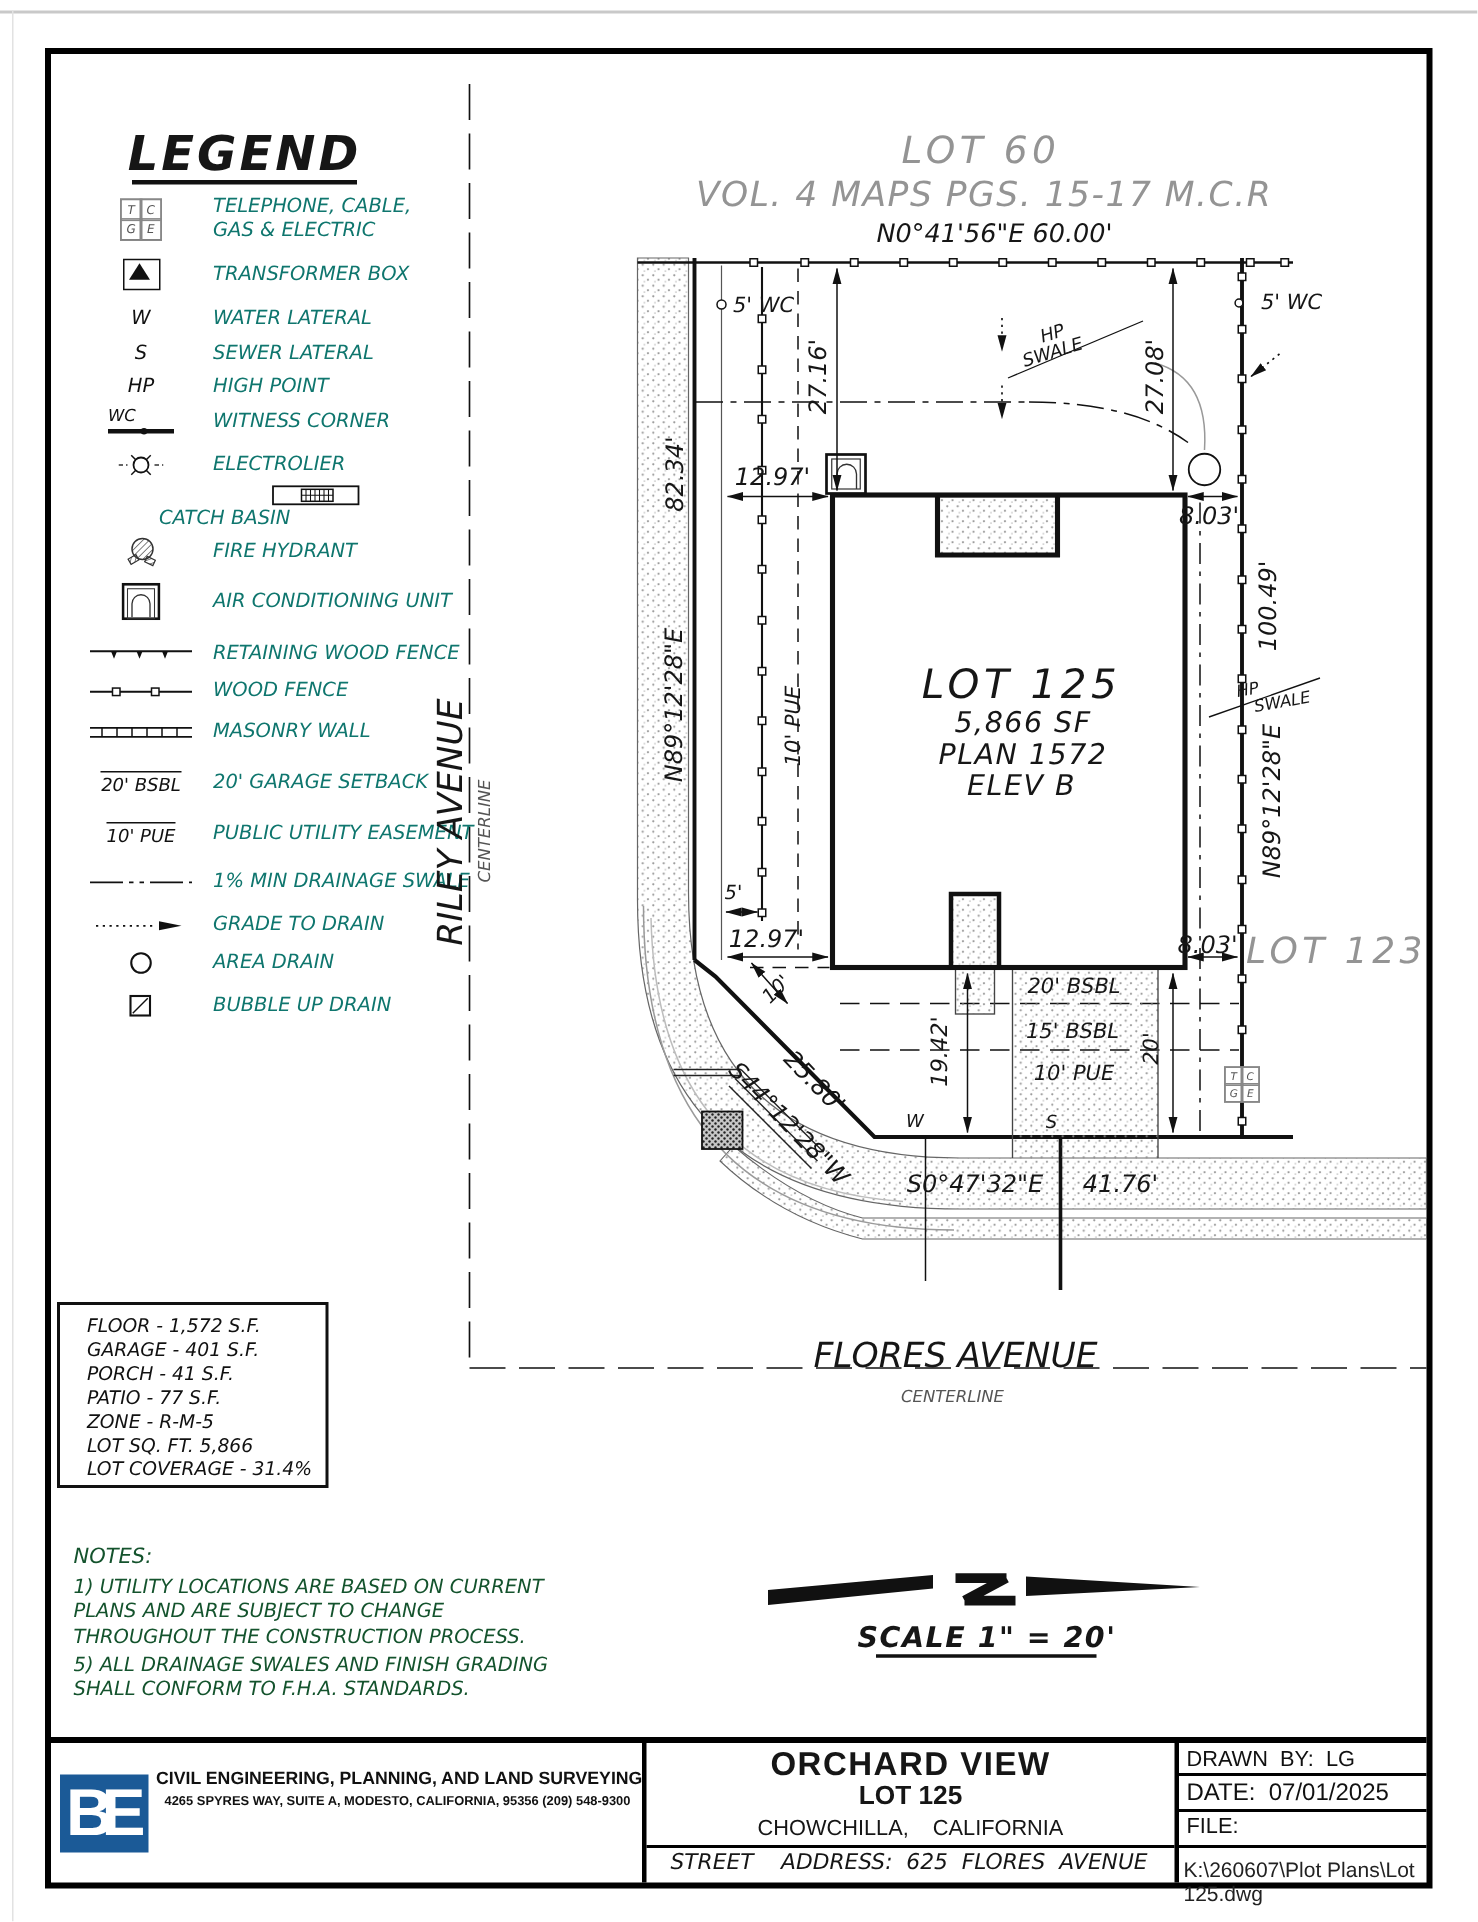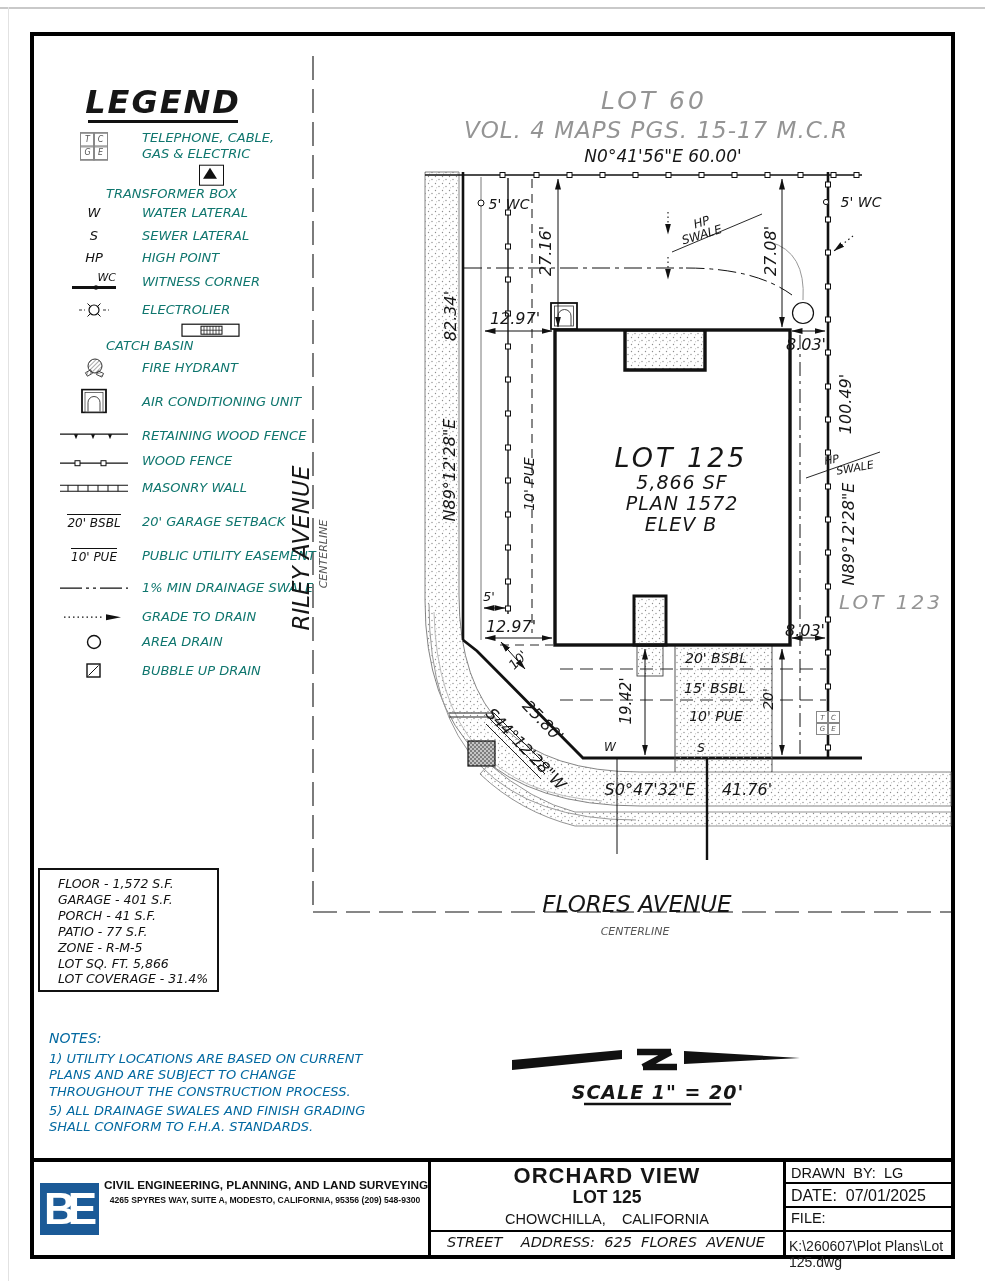--- a/index.html
+++ b/index.html
@@ -12,25 +12,25 @@
   .lsym{width:96px;display:flex;justify-content:center;align-items:center;flex:none;}
   .llab{font:italic 13px/1.2 "DejaVu Sans",sans-serif;color:#0f766e;width:210px;}
   .symtxt{font:italic 13px "DejaVu Sans",sans-serif;color:#111;}
   .ovl{border-top:1.3px solid #111;padding-top:1px;font:italic 12px "DejaVu Sans",sans-serif;}
   .tcge{display:grid;grid-template-columns:13px 13px;grid-template-rows:13px 13px;border:1px solid #444;background:#fff;}
   .tcge span{display:flex;align-items:center;justify-content:center;font:italic 8px "DejaVu Sans",sans-serif;color:#555;outline:0.5px solid #888;}
   .tcge-sm{grid-template-columns:11px 11px;grid-template-rows:11px 11px;}
   .tcge-sm span{font-size:7px;}
   .tbox{width:23px;height:19px;border:1.6px solid #111;position:relative;background:#fff;}
   .tbox i{position:absolute;left:3px;top:2px;width:0;height:0;border-left:7px solid transparent;border-right:7px solid transparent;border-bottom:11px solid #111;}
-  .wcsym{display:flex;flex-direction:column;align-items:flex-end;}
+  .wcsym{display:flex;flex-direction:column;align-items:flex-start;}
   
   .tbtxt{font-family:"Liberation Sans",sans-serif;}
   .statline{position:absolute;font:italic 12.5px "DejaVu Sans",sans-serif;color:#111;white-space:nowrap;}
-  .note{position:absolute;font:italic 13px/1.25 "DejaVu Sans",sans-serif;color:#0369a1;width:345px;}
+  .note{position:absolute;font:italic 13px/1.25 "DejaVu Sans",sans-serif;color:#14532d;width:345px;}
 </style>
 </head>
 <body>
 
 <div class="abs" style="left:0;top:7px;width:985px;height:2px;background:#c9c9c9;"></div>
 <div class="abs" style="left:8px;top:7px;width:1px;height:1274px;background:#e2e2e2;"></div>
 
 <div class="sheet"></div>
 
 <svg class="abs" style="left:0;top:0;" width="985" height="1281" viewBox="0 0 985 1281">
@@ -213,21 +213,21 @@
   <span class="lsym">
       <span class="tcge">
         <span>T</span>
         <span>C</span>
         <span>G</span>
         <span>E</span>
       </span>
     </span>
   <span class="llab" style="width:150px;">TELEPHONE, CABLE, GAS &amp; ELECTRIC</span>
 </div>
-<div class="lrow" style="top:183px;flex-direction:column;">
+<div class="lrow" style="top:183px;">
   <span class="lsym">
       <span class="tbox">
         <i></i>
       </span>
     </span>
   <span class="llab">TRANSFORMER BOX</span>
 </div>
 <div class="lrow" style="top:213px;">
   <span class="lsym symtxt">W</span>
   <span class="llab">WATER LATERAL</span>
@@ -309,21 +309,21 @@
 </div>
 <div class="lrow" style="top:436px;">
   <span class="lsym" style="width:96px;">
       <svg width="68" height="12">
         <line x1="0" y1="4" x2="68" y2="4" stroke="#111" stroke-width="1.3"></line>
         <path d="M14,4 l4,0 l-2,5 Z M31,4 l4,0 l-2,5 Z M48,4 l4,0 l-2,5 Z" fill="#111"></path>
       </svg>
     </span>
   <span class="llab">RETAINING WOOD FENCE</span>
 </div>
-<div class="lrow" style="top:461px;align-items:flex-end;">
+<div class="lrow" style="top:461px;">
   <span class="lsym">
       <svg width="68" height="12">
         <line x1="0" y1="6" x2="68" y2="6" stroke="#111" stroke-width="1.3"></line>
         <rect x="15" y="3.5" width="5" height="5" fill="#fff" stroke="#111" stroke-width="1"></rect>
         <rect x="41" y="3.5" width="5" height="5" fill="#fff" stroke="#111" stroke-width="1"></rect>
       </svg>
     </span>
   <span class="llab">WOOD FENCE</span>
 </div>
 <div class="lrow" style="top:488px;">
@@ -412,21 +412,21 @@
 <div class="lbl" style="left:681px;top:457px;font-size:27px;letter-spacing:3px;">LOT 125</div>
 <div class="lbl" style="left:682px;top:482px;font-size:19px;letter-spacing:1px;">5,866 SF</div>
 <div class="lbl" style="left:682px;top:503px;font-size:19px;letter-spacing:1px;">PLAN 1572</div>
 <div class="lbl" style="left:681px;top:524px;font-size:19px;letter-spacing:1px;">ELEV B</div>
 <div class="lbl" style="left:845px;top:404px;font-size:16px;transform:translate(-50%,-50%) rotate(-90deg);">100.49'</div>
 <div class="lbl" style="left:848px;top:534px;font-size:16px;transform:translate(-50%,-50%) rotate(-90deg);">N89°12'28"E</div>
 <div class="lbl" style="left:849px;top:463px;font-size:11px;transform:translate(-50%,-50%) rotate(-10deg);text-align:left;line-height:1.05;">
   <span>HP</span><br>
   <span style="margin-left:10px;">SWALE</span>
 </div>
-<div class="lbl" style="left:891px;top:602px;font-size:20px;color:#949494;letter-spacing:3px;">LOT 123</div>
+<div class="lbl" style="left:891px;top:634px;font-size:24px;color:#949494;letter-spacing:3px;">LOT 123</div>
 <div class="lbl" style="left:489px;top:596px;font-size:13px;">5'</div>
 <div class="lbl" style="left:511px;top:626px;font-size:16px;">12.97'</div>
 <div class="lbl" style="left:805px;top:630px;font-size:16px;">8.03'</div>
 <div class="lbl" style="left:518px;top:660px;font-size:13px;transform:translate(-50%,-50%) rotate(-45deg);">10'</div>
 <div class="lbl" style="left:543px;top:721px;font-size:16px;transform:translate(-50%,-50%) rotate(46deg);">25.80'</div>
 <div class="lbl" style="left:526px;top:749px;font-size:16px;transform:translate(-50%,-50%) rotate(46deg);">S44°12'28"W</div>
 <div class="lbl" style="left:626px;top:701px;font-size:15px;transform:translate(-50%,-50%) rotate(-90deg);">19.42'</div>
 <div class="lbl" style="left:716px;top:658px;font-size:14px;">20' BSBL</div>
 <div class="lbl" style="left:715px;top:688px;font-size:14px;">15' BSBL</div>
 <div class="lbl" style="left:716px;top:716px;font-size:14px;">10' PUE</div>

